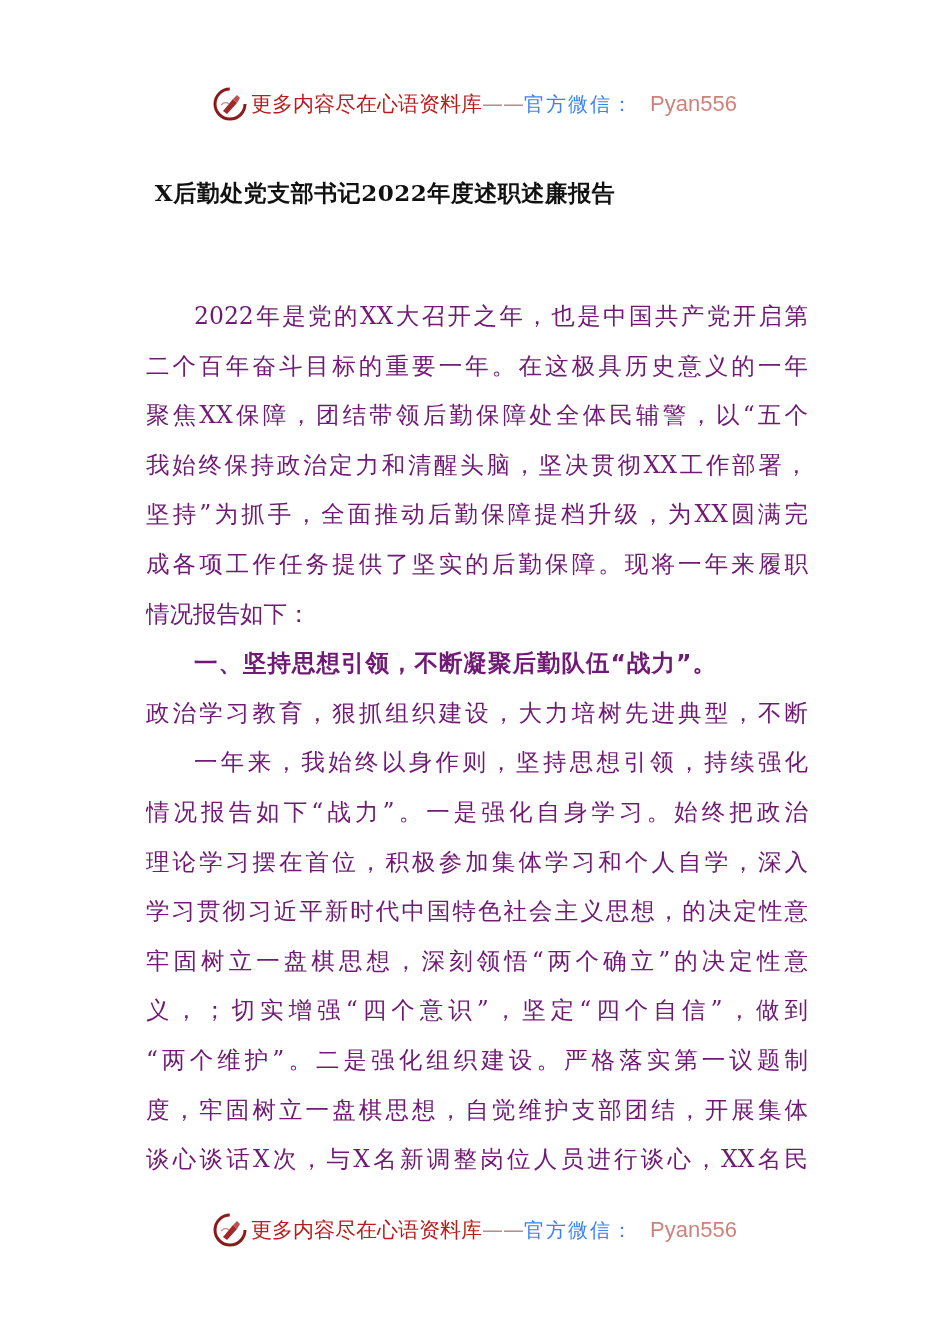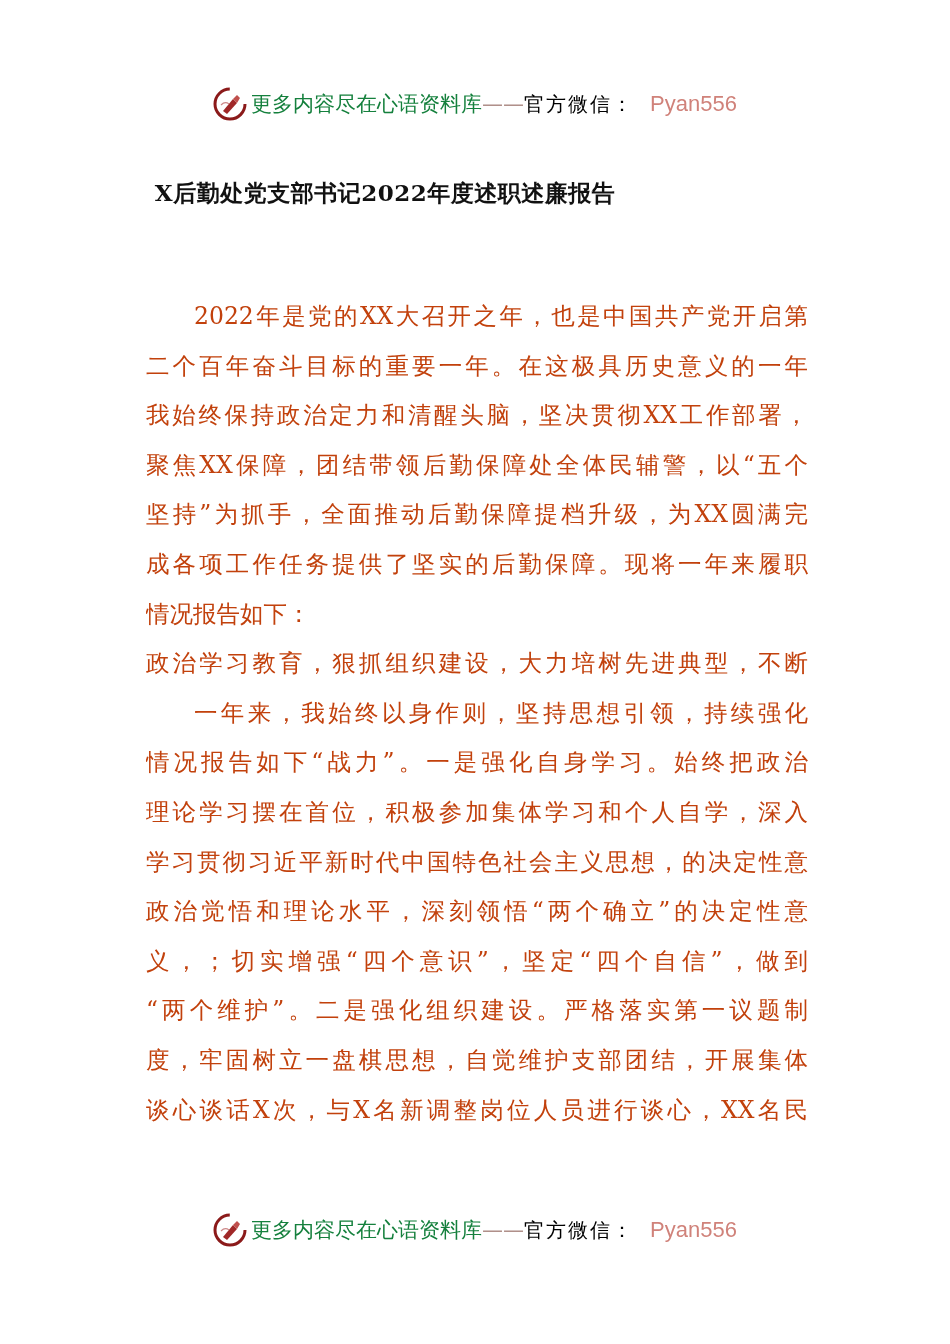--- a/index.html
+++ b/index.html
@@ -7,38 +7,38 @@
   .page { position: absolute; left: 0; top: 0; width: 950px; height: 1344px; background: #fff; }
 
   .watermark {
     position: absolute; left: 0; width: 950px; height: 40px;
     display: flex; align-items: center; justify-content: center;
   }
   .watermark.top { top: 84px; }
   .watermark.bottom { top: 1210px; }
   .wm-logo { width: 34px; height: 34px; margin-right: 4px; display: inline-block; }
   .wm-main {
-    font-family: Liberation Mono, monospace; font-size: 21px; color: #15803d;
+    font-family: Liberation Mono, monospace; font-size: 21px; color: #b91c1c;
     letter-spacing: 0px; white-space: nowrap;
   }
   .wm-dash { font-family: "DejaVu Sans", sans-serif; font-size: 21px; color: #b0908a; white-space: nowrap; }
   .wm-label {
-    font-family: "DejaVu Serif", serif; font-size: 20px; color: #000000; letter-spacing: 2px; white-space: nowrap;
+    font-family: "DejaVu Serif", serif; font-size: 20px; color: #3b82f6; letter-spacing: 2px; white-space: nowrap;
   }
   .wm-id { font-family: "Liberation Sans", sans-serif; font-size: 22px; color: #d0827a; white-space: nowrap; margin-left: 16px; }
 
   .title {
     position: absolute; top: 178px; left: 0; width: 770px; text-align: center;
     font-family: "DejaVu Serif", serif; font-size: 23px; font-weight: bold; color: #111;
     letter-spacing: 0.5px;
   }
 
   .body-text {
     position: absolute; left: 146px; top: 292px; width: 662px;
-    font-family: "DejaVu Serif", serif; font-size: 23.5px; color: #c2410c;
+    font-family: "DejaVu Serif", serif; font-size: 23.5px; color: #701a75;
     line-height: 49.6px;
   }
   .line {
     display: block; height: 49.6px; white-space: nowrap;
     text-align: justify; text-align-last: justify; overflow: hidden;
   }
   .line.last { text-align-last: left; }
   .line.indent { padding-left: 48px; }
   .line.heading { font-weight: bold; font-family: "DejaVu Sans", sans-serif; text-align-last: left; letter-spacing: 1px; }
 </style>
@@ -60,31 +60,32 @@
     <span class="wm-dash">——</span>
     <span class="wm-label">官方微信：</span>
     <span class="wm-id">Pyan556</span>
   </div>
 
   <div class="title">X后勤处党支部书记2022年度述职述廉报告</div>
 
   <div class="body-text">
     <span class="line indent">2022年是党的XX大召开之年，也是中国共产党开启第</span>
     <span class="line">二个百年奋斗目标的重要一年。在这极具历史意义的一年</span>
+    <span class="line">聚焦XX保障，团结带领后勤保障处全体民辅警，以“五个</span>
     <span class="line">我始终保持政治定力和清醒头脑，坚决贯彻XX工作部署，</span>
-    <span class="line">聚焦XX保障，团结带领后勤保障处全体民辅警，以“五个</span>
     <span class="line">坚持”为抓手，全面推动后勤保障提档升级，为XX圆满完</span>
     <span class="line">成各项工作任务提供了坚实的后勤保障。现将一年来履职</span>
     <span class="line last">情况报告如下：</span>
+    <span class="line indent heading">一、坚持思想引领，不断凝聚后勤队伍“战力”。</span>
     <span class="line">政治学习教育，狠抓组织建设，大力培树先进典型，不断</span>
     <span class="line indent">一年来，我始终以身作则，坚持思想引领，持续强化</span>
     <span class="line">情况报告如下“战力”。一是强化自身学习。始终把政治</span>
     <span class="line">理论学习摆在首位，积极参加集体学习和个人自学，深入</span>
     <span class="line">学习贯彻习近平新时代中国特色社会主义思想，的决定性意</span>
-    <span class="line">政治觉悟和理论水平，深刻领悟“两个确立”的决定性意</span>
+    <span class="line">牢固树立一盘棋思想，深刻领悟“两个确立”的决定性意</span>
     <span class="line">义，；切实增强“四个意识”，坚定“四个自信”，做到</span>
     <span class="line">“两个维护”。二是强化组织建设。严格落实第一议题制</span>
     <span class="line">度，牢固树立一盘棋思想，自觉维护支部团结，开展集体</span>
     <span class="line">谈心谈话X次，与X名新调整岗位人员进行谈心，XX名民</span>
   </div>
 
   <div class="watermark bottom">
     <span class="wm-logo">
       <svg width="34" height="34" viewBox="0 0 34 34">
         <circle cx="17" cy="17" r="15" fill="none" stroke="#8b1a1a" stroke-width="3" stroke-dasharray="70 25"></circle>

